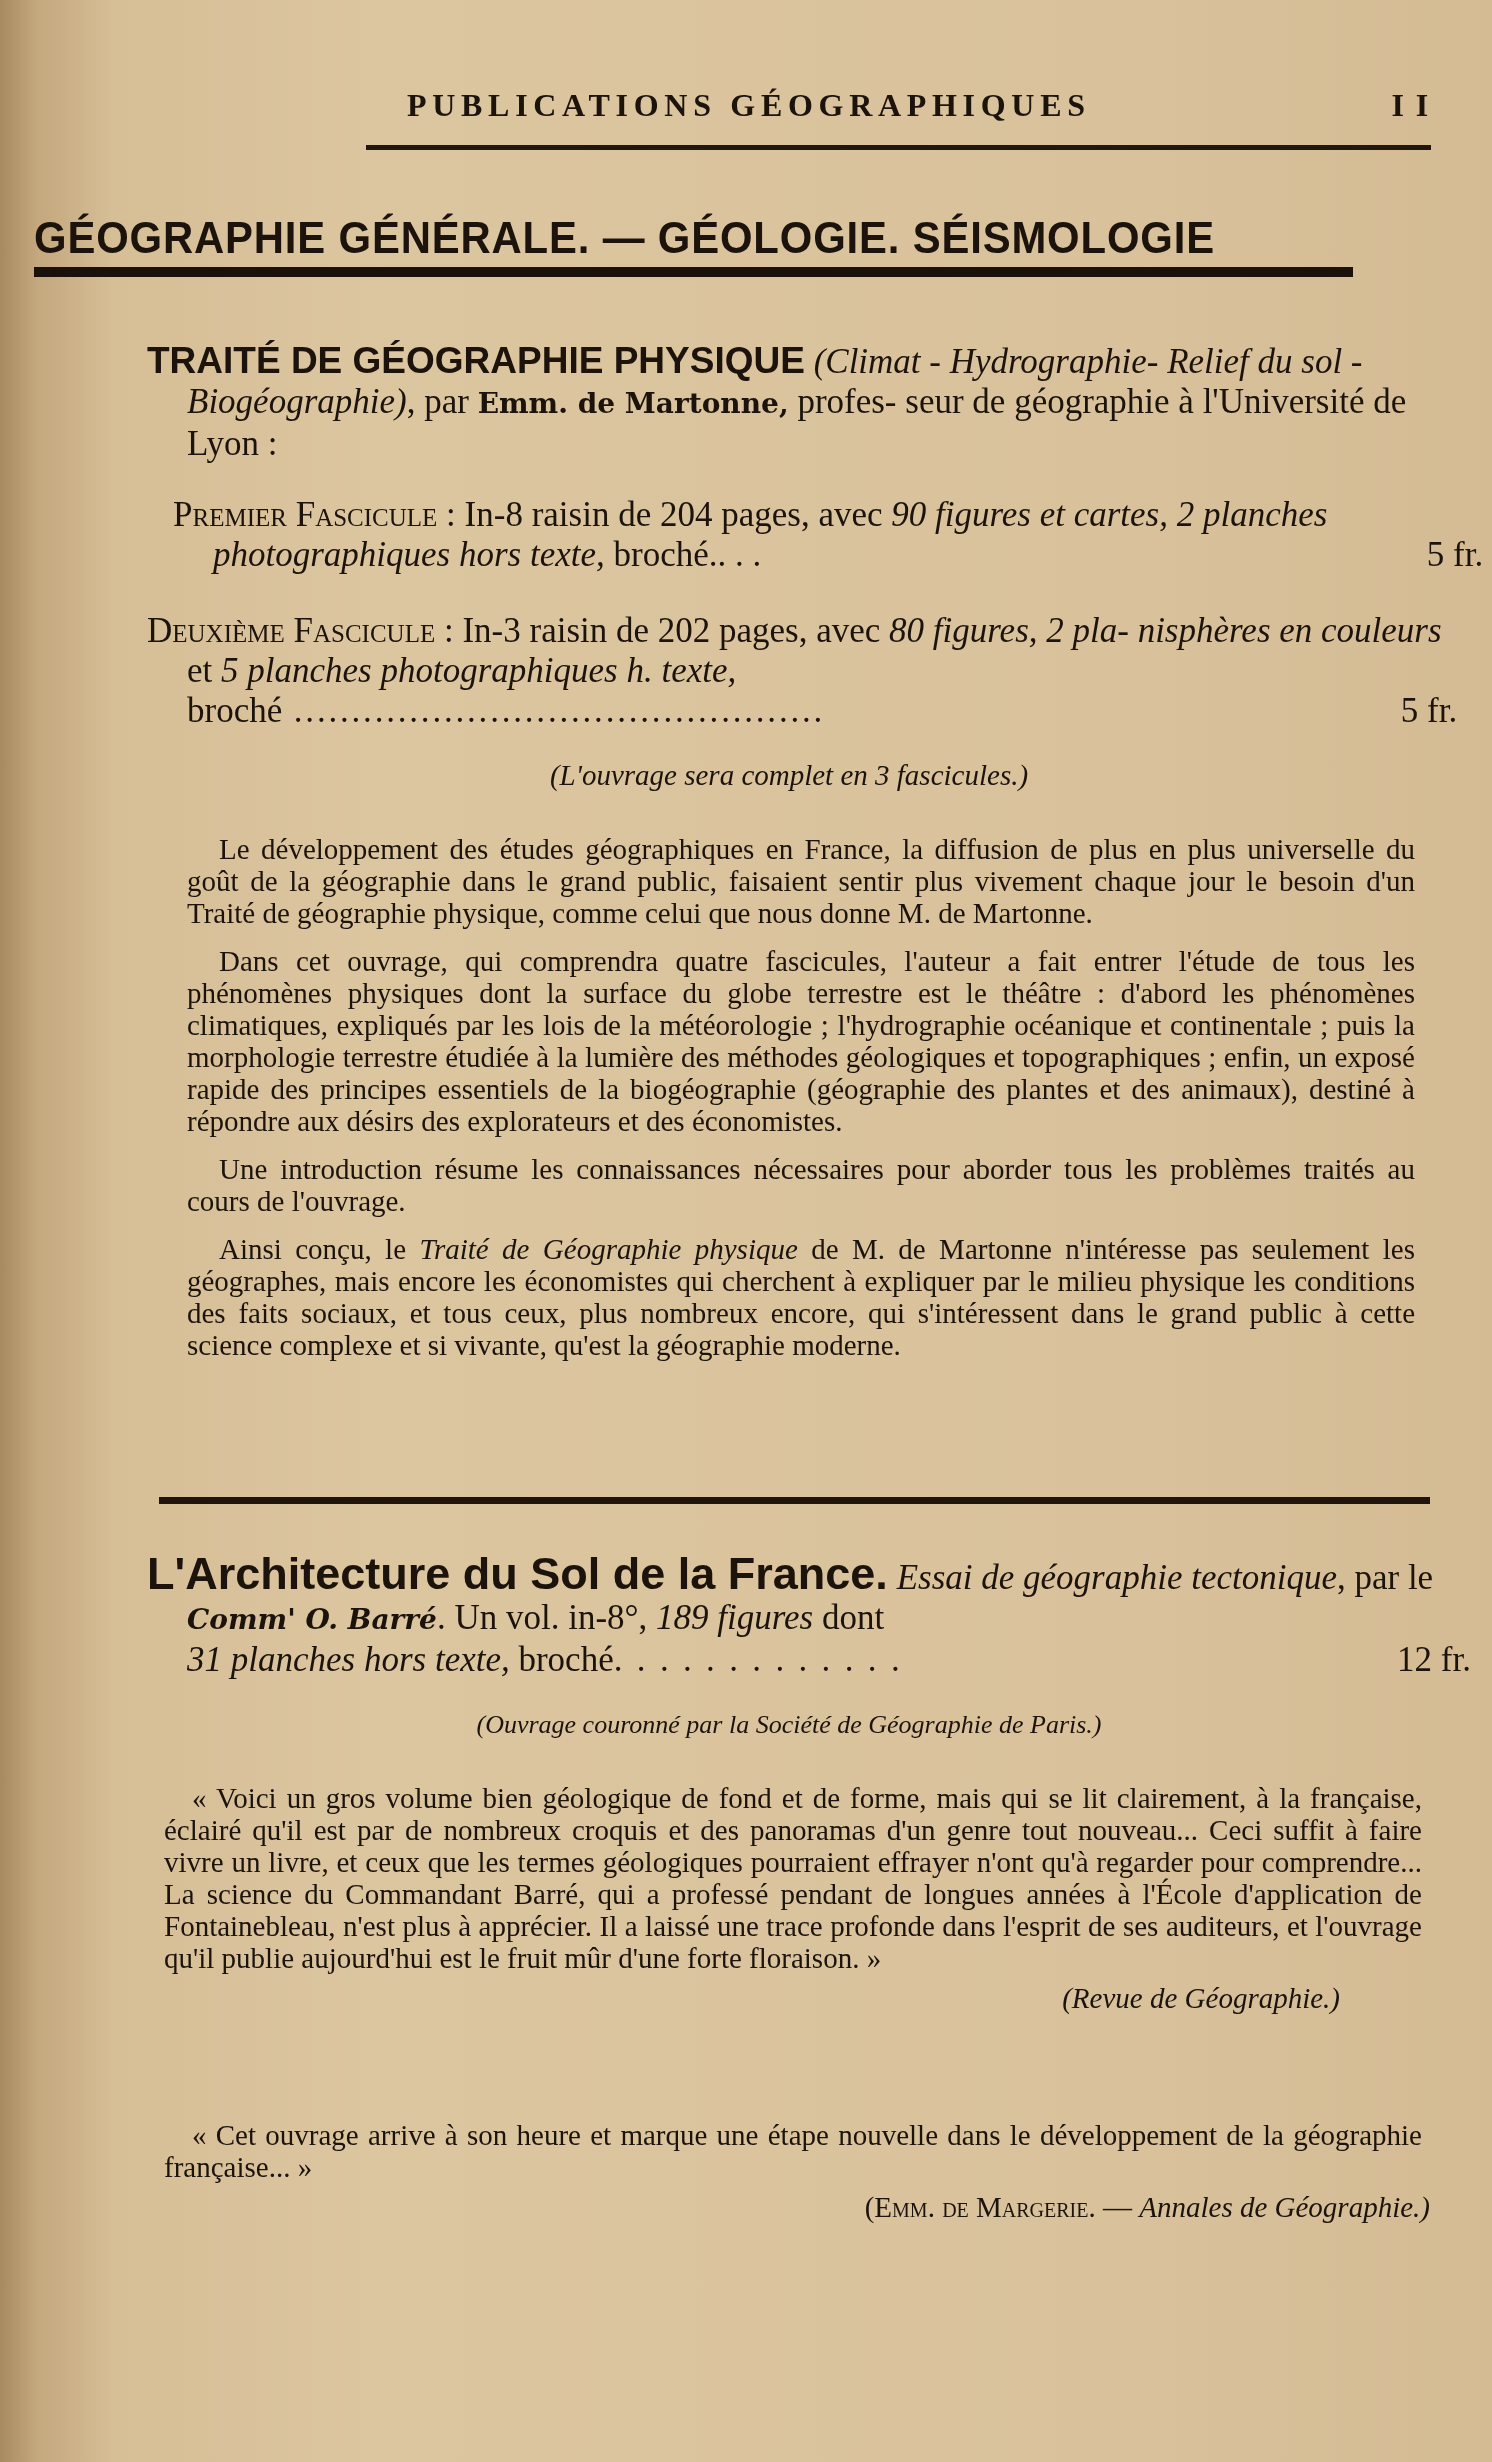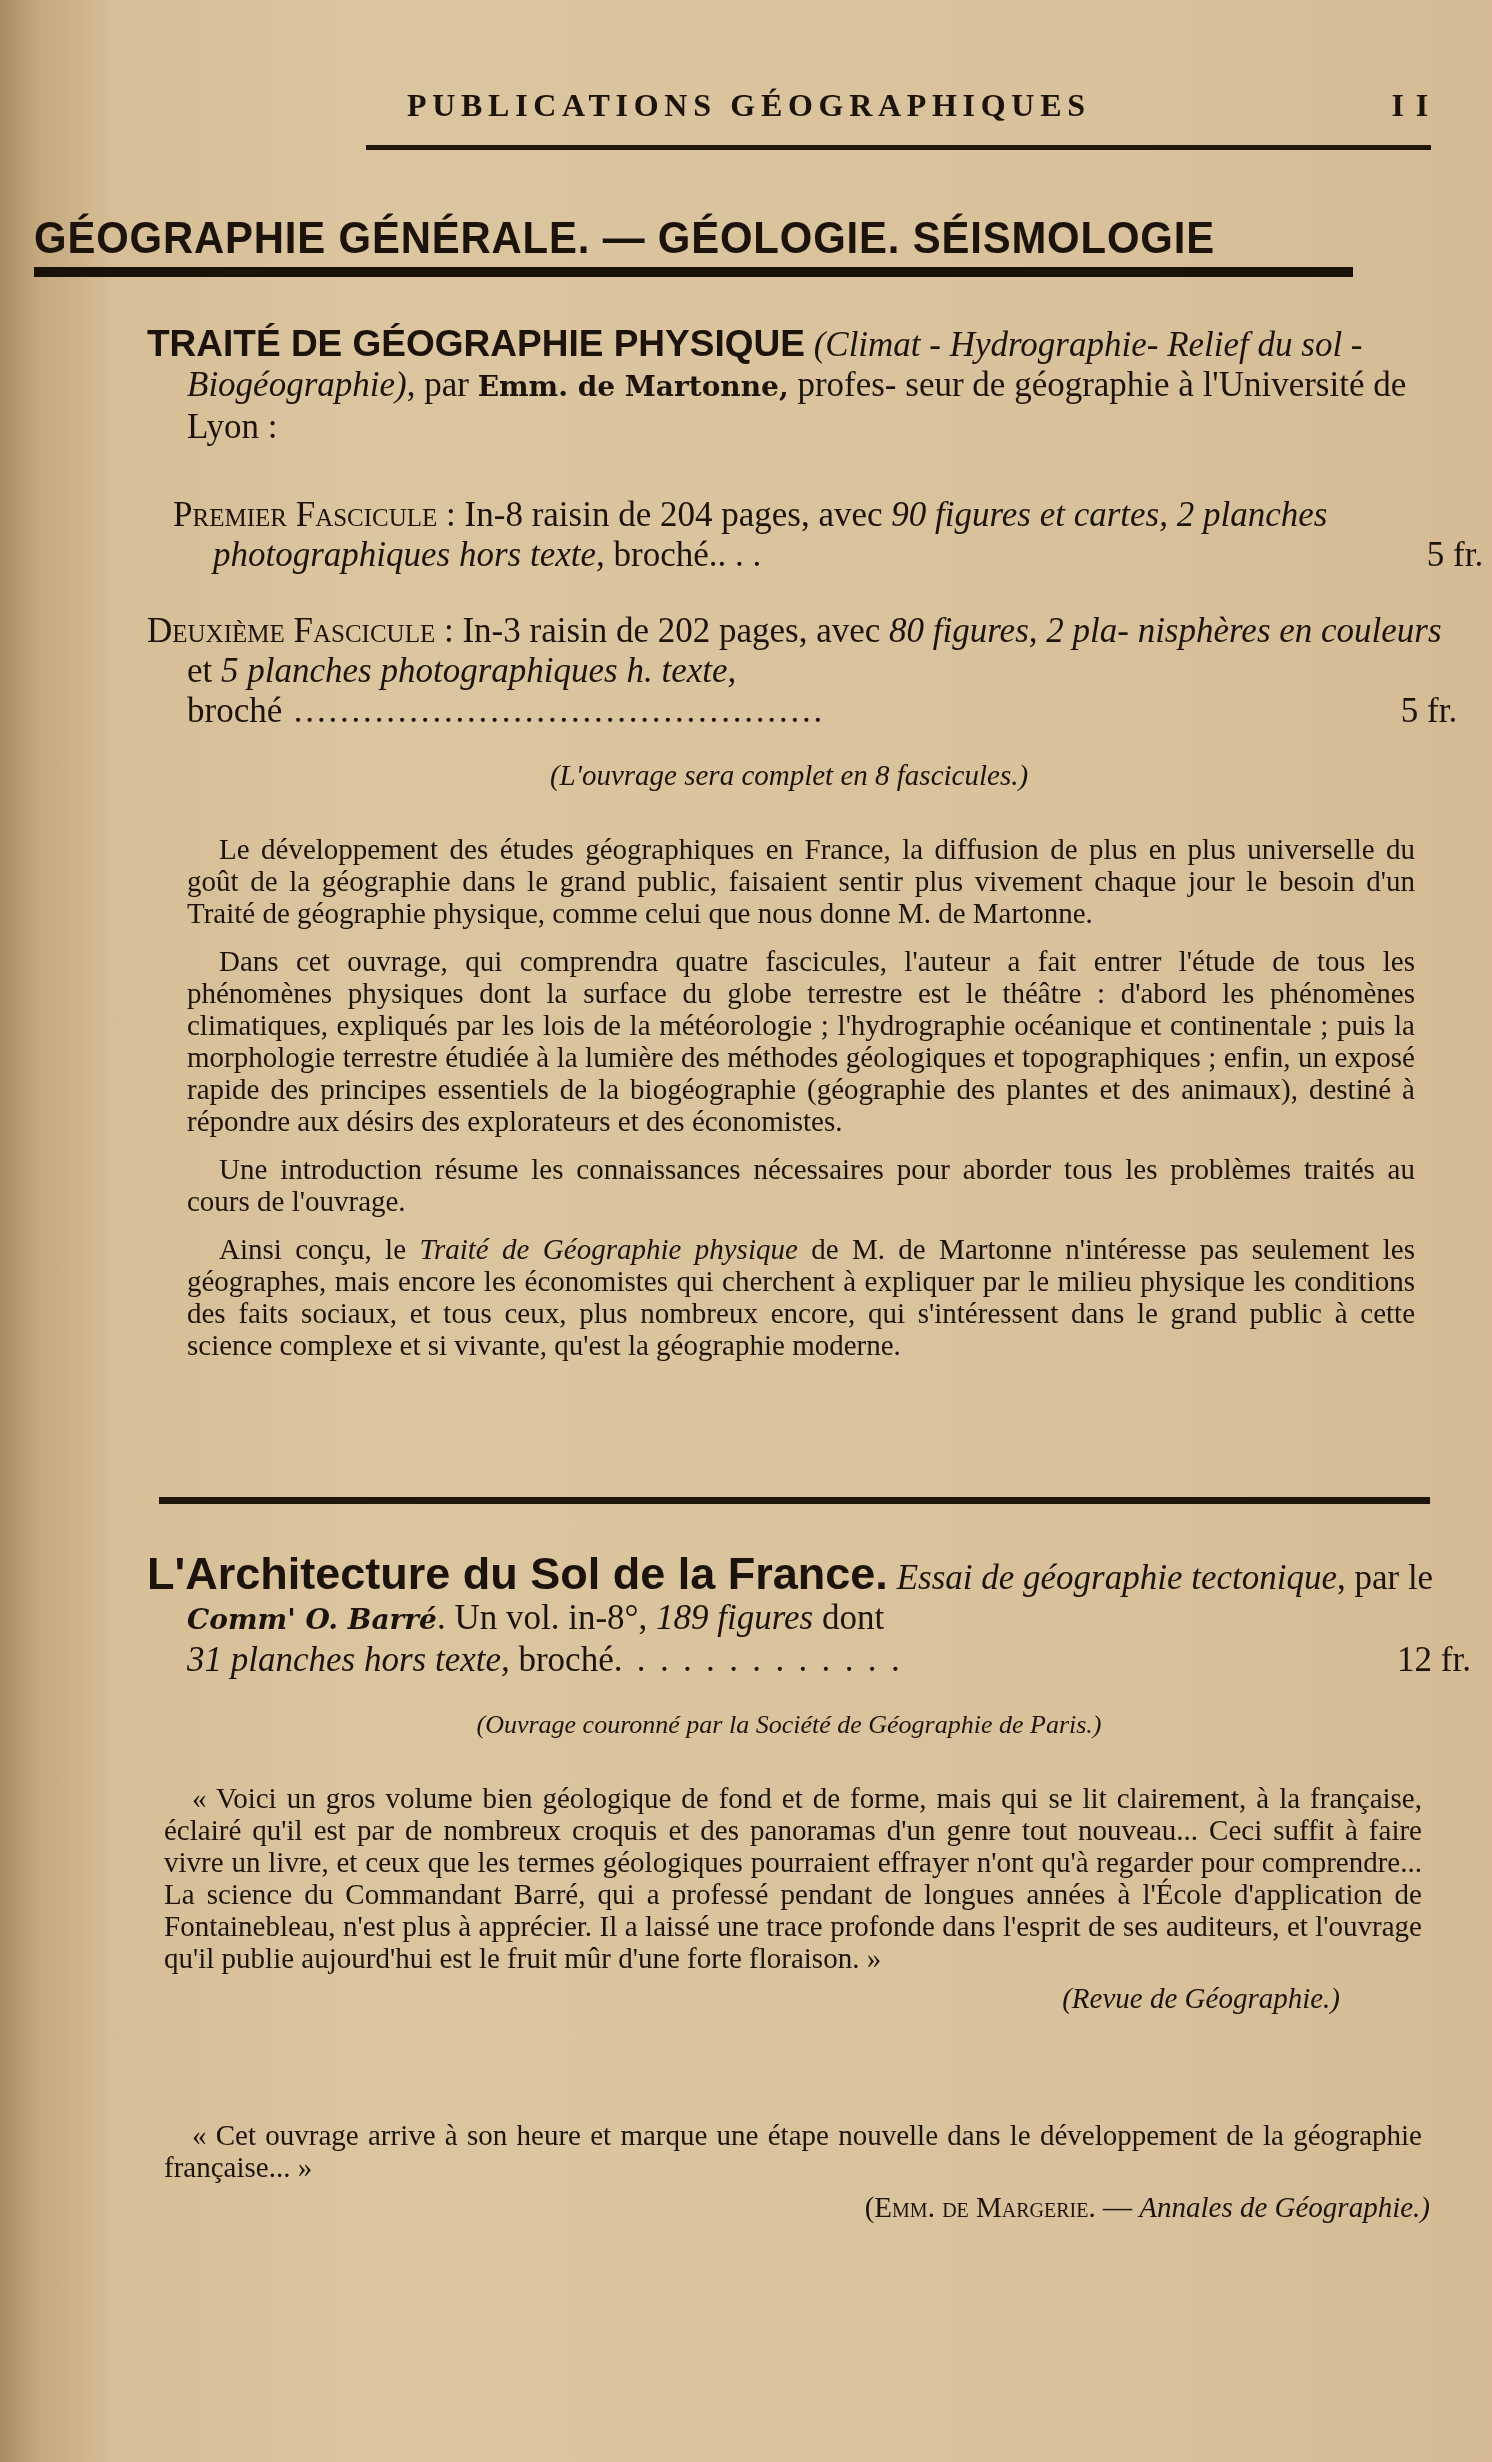--- a/index.html
+++ b/index.html
@@ -65,42 +65,42 @@
 
   <div class="running-head">
     <span>PUBLICATIONS GÉOGRAPHIQUES</span>
     <span class="page-num">I I</span>
   </div>
   <div class="rule-head"></div>
 
   <div class="section-title">GÉOGRAPHIE GÉNÉRALE. — GÉOLOGIE. SÉISMOLOGIE</div>
   <div class="rule-section"></div>
 
-  <div class="block hang" style="top:324px;">
+  <div class="block hang" style="top:341px;">
     <span class="sans-bold" style="font-size:37px;">TRAITÉ DE GÉOGRAPHIE PHYSIQUE</span>
     <i>(Climat - Hydrographie-</i>
     <i>Relief du sol - Biogéographie)</i><span>, par </span><b style="font-family:'DejaVu Serif',serif;font-size:28px;">Emm. de Martonne,</b><span> profes-</span>
     <span>seur de géographie à l'Université de Lyon :</span>
   </div>
 
   <div class="block hang" style="top:495px;margin-left:26px;">
     <span class="smallcaps">Premier Fascicule</span><span> : In-8 raisin de 204 pages, avec </span><i>90 figures et</i>
     <i>cartes, 2 planches photographiques hors texte,</i><span> broché.. . .</span>
     <span style="float:right;">5 fr.</span>
   </div>
 
   <div class="block hang" style="top:611px;">
     <span class="smallcaps">Deuxième Fascicule</span><span> : In-3 raisin de 202 pages, avec </span><i>80 figures, 2 pla-</i>
     <i>nisphères en couleurs</i><span> et </span><i>5 planches photographiques h. texte,</i><br>
     <span>broché</span><span class="dots"> ..............................................</span>
     <span style="float:right;">5 fr.</span>
   </div>
 
   <div class="block center" style="top:755px; font-size:29px;">
-    <i>(L'ouvrage sera complet en 8 fascicules.)</i>
+    <i>(L'ouvrage sera complet en 3 fascicules.)</i>
   </div>
 
   <div class="body-text" style="top:817px;">
     <p>Le développement des études géographiques en France, la diffusion de plus en plus universelle du goût de la géographie dans le grand public, faisaient sentir plus vivement chaque jour le besoin d'un Traité de géographie physique, comme celui que nous donne M. de Martonne.</p>
     <p>Dans cet ouvrage, qui comprendra quatre fascicules, l'auteur a fait entrer l'étude de tous les phénomènes physiques dont la surface du globe terrestre est le théâtre : d'abord les phénomènes climatiques, expliqués par les lois de la météorologie ; l'hydrographie océanique et continentale ; puis la morphologie terrestre étudiée à la lumière des méthodes géologiques et topographiques ; enfin, un exposé rapide des principes essentiels de la biogéographie (géographie des plantes et des animaux), destiné à répondre aux désirs des explorateurs et des économistes.</p>
     <p>Une introduction résume les connaissances nécessaires pour aborder tous les problèmes traités au cours de l'ouvrage.</p>
     <p><span>Ainsi conçu, le </span><i>Traité de Géographie physique</i><span> de M. de Martonne n'intéresse pas seulement les géographes, mais encore les économistes qui cherchent à expliquer par le milieu physique les conditions des faits sociaux, et tous ceux, plus nombreux encore, qui s'intéressent dans le grand public à cette science complexe et si vivante, qu'est la géographie moderne.</span></p>
   </div>
 
   <div class="rule-mid"></div>

